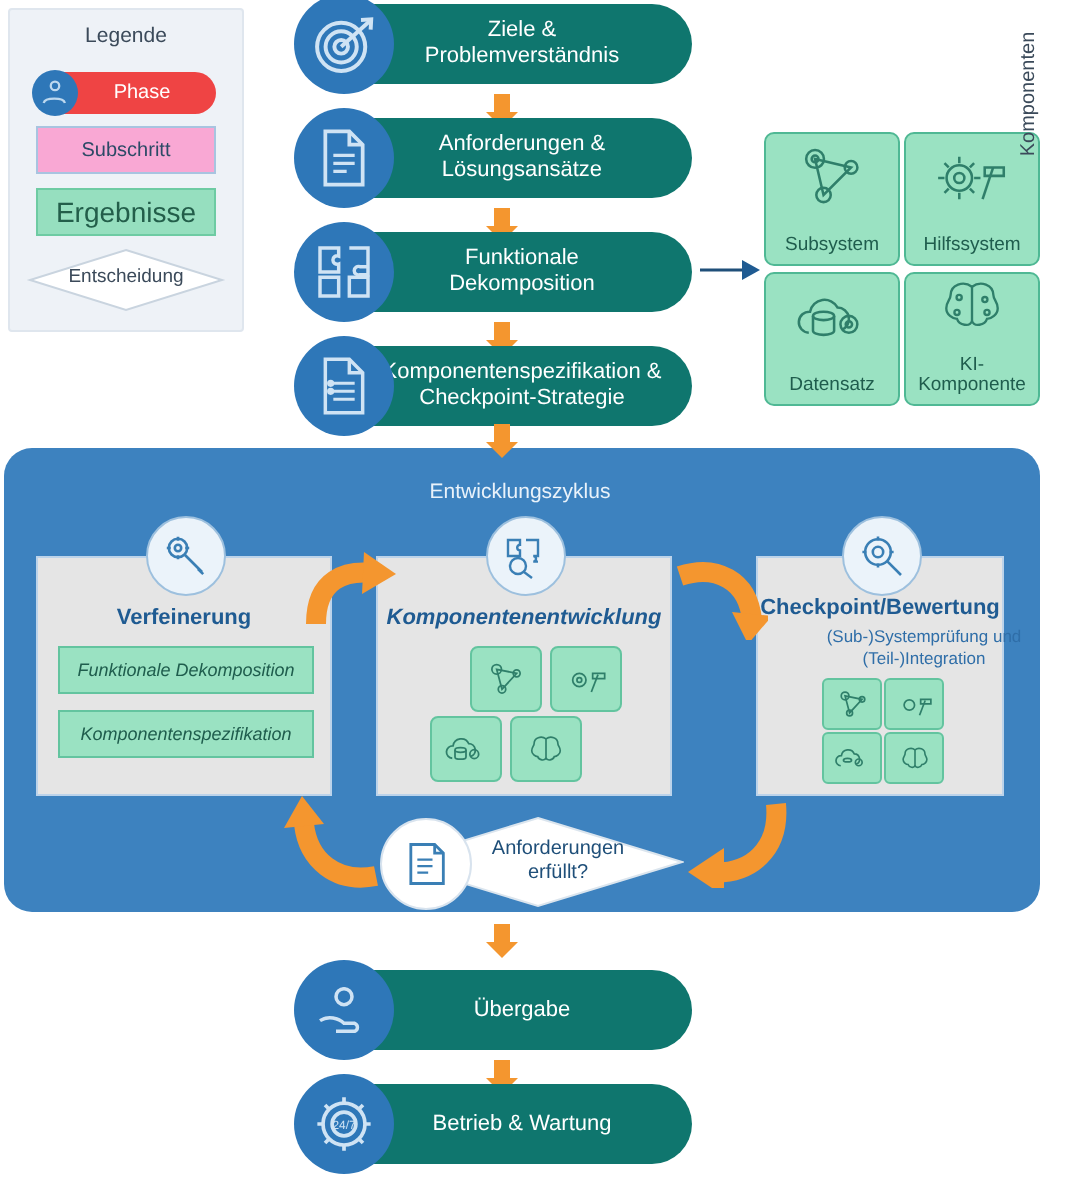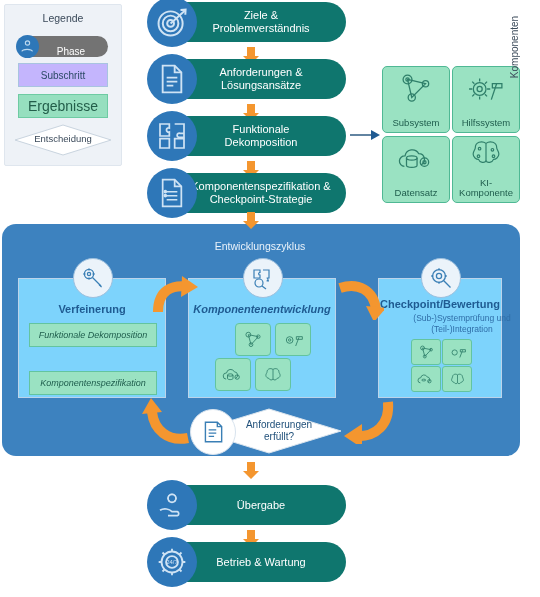--- a/index.html
+++ b/index.html
@@ -7,26 +7,26 @@
        font-family:"Liberation Sans","DejaVu Sans",sans-serif;
        -webkit-font-smoothing:antialiased;}
 
   .abs{position:absolute;}
 
   
   #legend{left:4px;top:4px;width:116px;height:160px;background:#eef2f7;
           border:1px solid #dfe6ee;border-radius:2px;}
   #legend .legend-title{position:absolute;left:0;top:7px;width:116px;text-align:center;
           font-size:10.5px;color:#3b4a5a;}
-  .lg-phase{position:absolute;left:13px;top:31px;width:90px;height:21px;background:#737373;
-          border-radius:11px;color:#ffffff;font-size:10px;display:flex;align-items:flex-end;
+  .lg-phase{position:absolute;left:13px;top:31px;width:90px;height:21px;background:#ef4444;
+          border-radius:11px;color:#ffffff;font-size:10px;display:flex;align-items:center;
           justify-content:center;padding-left:16px;box-sizing:border-box;}
   .lg-phase .pcirc{position:absolute;left:-2px;top:-1px;width:23px;height:23px;border-radius:50%;
           background:#2e77b8;display:flex;align-items:center;justify-content:center;}
-  .lg-sub{position:absolute;left:13px;top:58px;width:90px;height:24px;background:#c4b5fd;
+  .lg-sub{position:absolute;left:13px;top:58px;width:90px;height:24px;background:#f9a8d4;
           border:1px solid #a8c4e0;box-sizing:border-box;color:#2c4a66;font-size:10px;
           display:flex;align-items:center;justify-content:center;}
   .lg-erg{position:absolute;left:13px;top:89px;width:90px;height:24px;background:#96dfbf;
           border:1px solid #6ecba3;box-sizing:border-box;color:#235e4a;font-size:14px;
           display:flex;align-items:center;justify-content:center;}
   .lg-dec{position:absolute;left:8px;top:118px;width:100px;height:34px;}
   .lg-dec span{position:absolute;left:0;top:10px;width:100px;text-align:center;font-size:9.5px;
           color:#3b4a5a;}
 
   
@@ -51,21 +51,21 @@
        position:relative;z-index:3;}
   .puz .gfx{position:absolute;left:0;top:2px;width:100%;height:40px;display:flex;
        align-items:center;justify-content:center;}
   #kompLabel{position:absolute;left:509px;top:92px;width:90px;font-size:10px;color:#3b4a5a;
        transform:rotate(-90deg);transform-origin:left top;text-align:center;}
 
   
   #cyclepanel{left:2px;top:224px;width:518px;height:232px;background:#3d82bf;border-radius:14px;}
   #cycletitle{position:absolute;left:0;top:240px;width:520px;text-align:center;font-size:10.5px;
        color:#e9f2fa;}
-  .ccard{position:absolute;background:#7dd3fc;border:1px solid #bcd3ea;box-sizing:border-box;}
+  .ccard{position:absolute;background:#e5e5e5;border:1px solid #bcd3ea;box-sizing:border-box;}
   .ccard .ch{position:absolute;left:0;width:100%;text-align:center;color:#1f5b92;
        font-weight:bold;font-size:11px;}
   .ccard .csub{position:absolute;left:0;width:100%;text-align:center;color:#2f6ea8;
        font-size:8.5px;line-height:11px;}
   .cic{position:absolute;width:38px;height:38px;border-radius:50%;background:#ebf3fa;
        border:1.4px solid #9dc0de;display:flex;align-items:center;justify-content:center;}
   .outbox{position:absolute;background:#9ae2c2;border:1px solid #63c49f;box-sizing:border-box;
        display:flex;align-items:center;justify-content:center;color:#1f5d4d;font-size:9px;
        text-align:center;font-style:italic;}
 
@@ -267,21 +267,21 @@
 <div id="kompLabel">Komponenten</div>
 
 <div class="abs" id="cyclepanel"></div>
 <div class="abs" id="cycletitle">Entwicklungszyklus</div>
 
 <div class="ccard abs" style="left:18px;top:278px;width:148px;height:120px;">
   <div class="ch" style="top:24px;">Verfeinerung</div>
   <div class="outbox" style="left:10px;top:44px;width:128px;height:24px;">
     <span>Funktionale Dekomposition</span>
   </div>
-  <div class="outbox" style="left:10px;top:76px;width:128px;height:24px;margin-top:16px;">
+  <div class="outbox" style="left:10px;top:76px;width:128px;height:24px;">
     <span>Komponentenspezifikation</span>
   </div>
 </div>
 <div class="cic abs" style="left:73px;top:258px;">
   <svg width="24" height="24" viewBox="0 0 24 24" fill="none" stroke="#3a7fb5" stroke-width="1.3">
     <circle cx="8" cy="8" r="4.6"></circle>
       <circle cx="8" cy="8" r="1.6"></circle>
     <path d="M8 2.4v2M8 13.6v-2M2.4 8h2M13.6 8h-2"></path>
     <path d="M11.5 11.5 L20 20"></path>
       <path d="M18 18.5 l2.6 2.6"></path>

